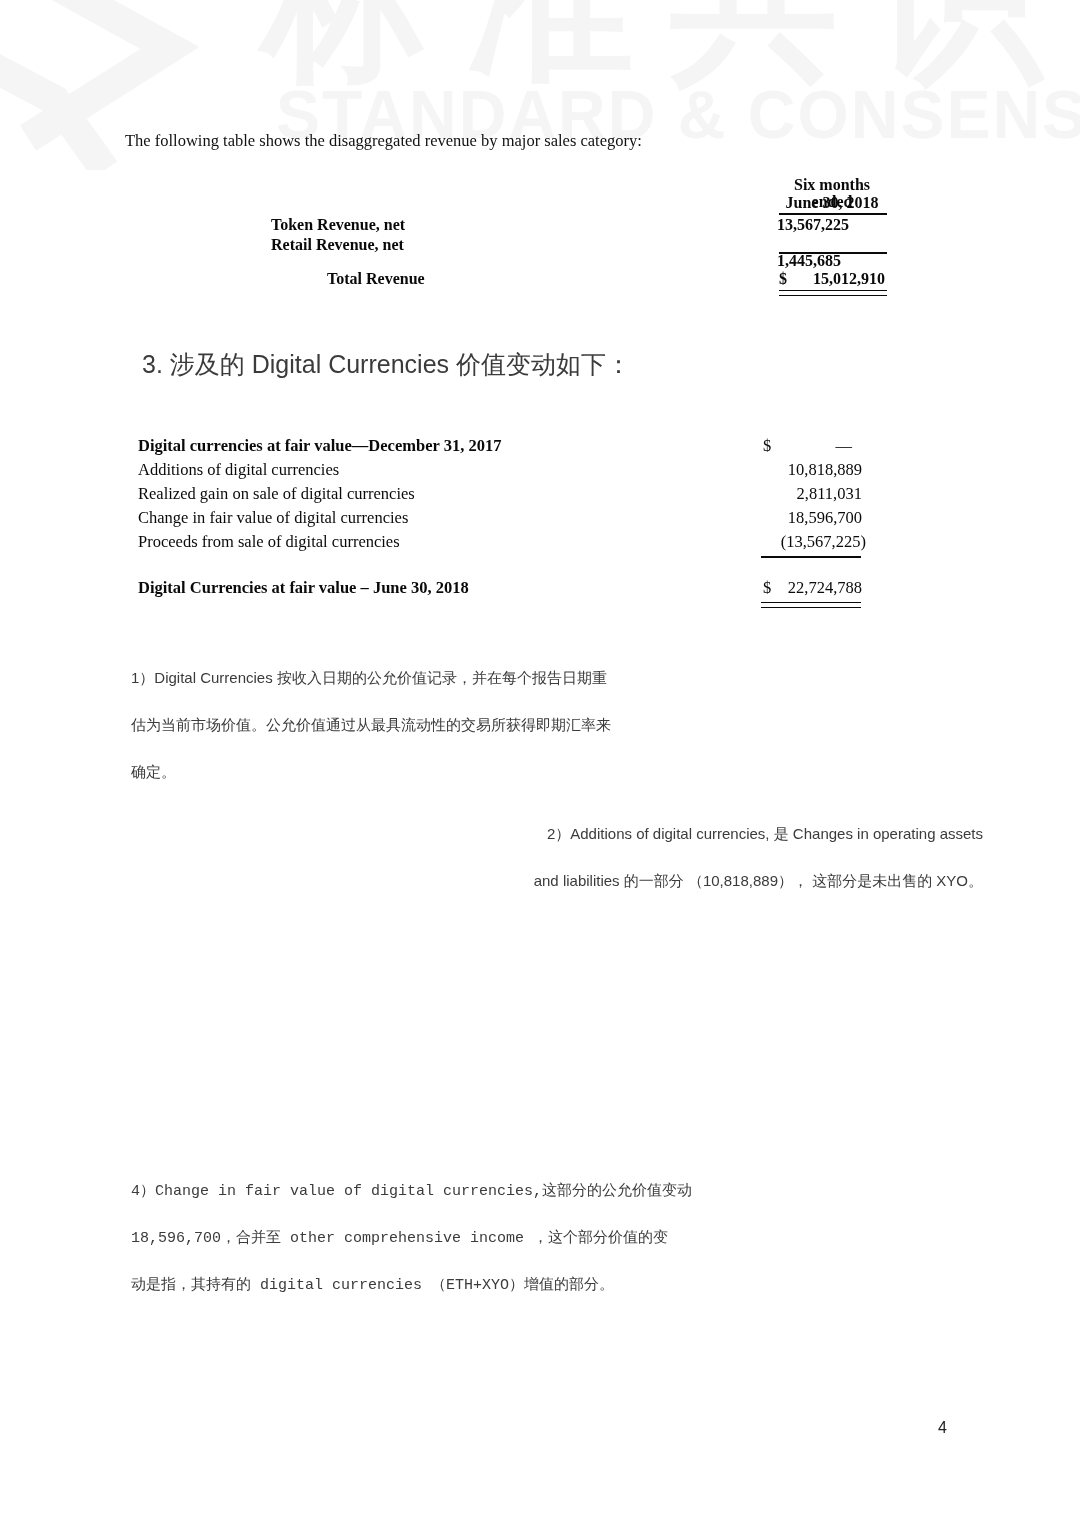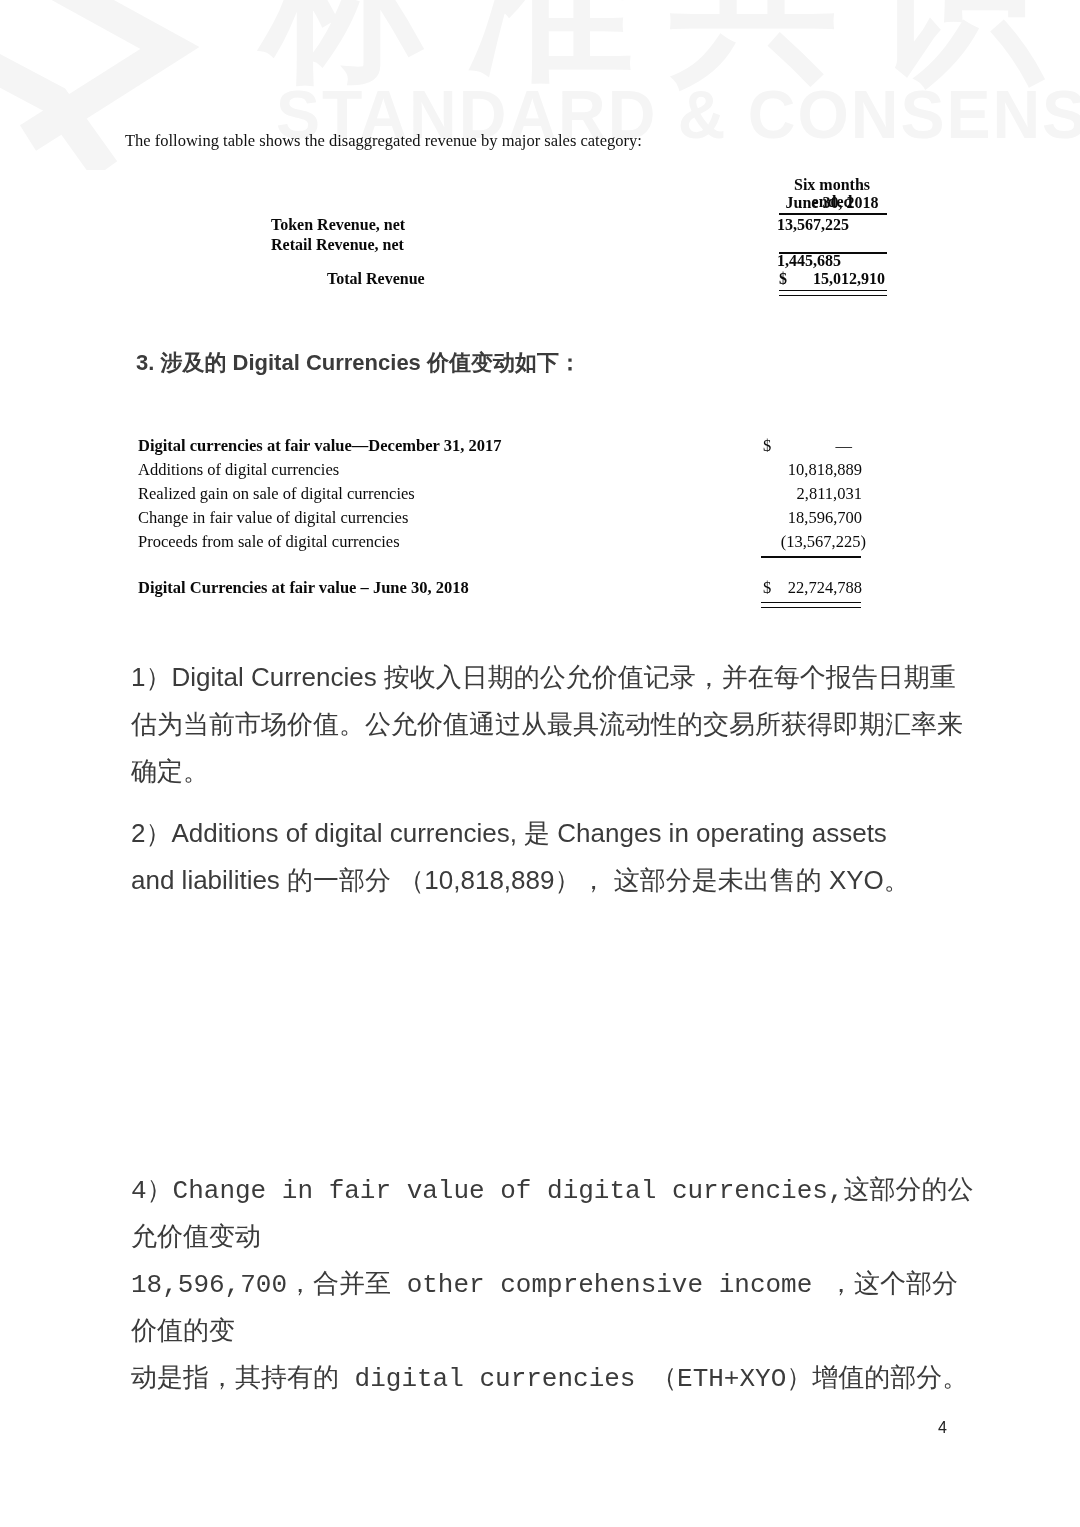--- a/index.html
+++ b/index.html
@@ -51,32 +51,32 @@
   .t2-label { position:absolute; left:0; white-space:nowrap; }
   .t2-valcol { position:absolute; left:623px; width:105px; }
   .t2-dollar { position:absolute; left:2px; }
   .t2-val { display:block; text-align:right; padding-right:4px; }
   .bold { font-weight:bold; }
   .t2-rule-sub { position:absolute; left:623px; top:119px; width:100px; height:2.4px; background:#0a0a0a; }
   .t2-rule-total { position:absolute; left:623px; top:165px; width:100px; height:6px; border-top:1.6px solid #0a0a0a; border-bottom:1.6px solid #0a0a0a; }
 
   
   .section-heading {
-    position:absolute; left:136px; top:348px;
+    position:absolute; left:142px; top:348px;
     font-family:"Liberation Sans", sans-serif;
-    font-size:22px; color:#3b3b3b;font-weight:bold;
+    font-size:25px; color:#3b3b3b;
   }
   .para {
     position:absolute; left:131px; width:852px;
     font-family:"Liberation Sans", sans-serif;
-    font-size:26px; line-height:47px; color:#3b3b3b;
+    font-size:15px; line-height:47px; color:#3b3b3b;
     white-space:pre-line;
   }
   .p1 { top:654px; }
-  .p2 { top:810px; }
+  .p2 { top:810px;text-align:right; }
   .p3 { top:920px; }
   .p4 { top:1168px;font-family:Liberation Mono, monospace; }
 
   .page-number {
     position:absolute; left:938px; top:1419px;
     font-family:"Liberation Sans", sans-serif;
     font-size:16px; color:#222;
   }
 </style>
 </head>

